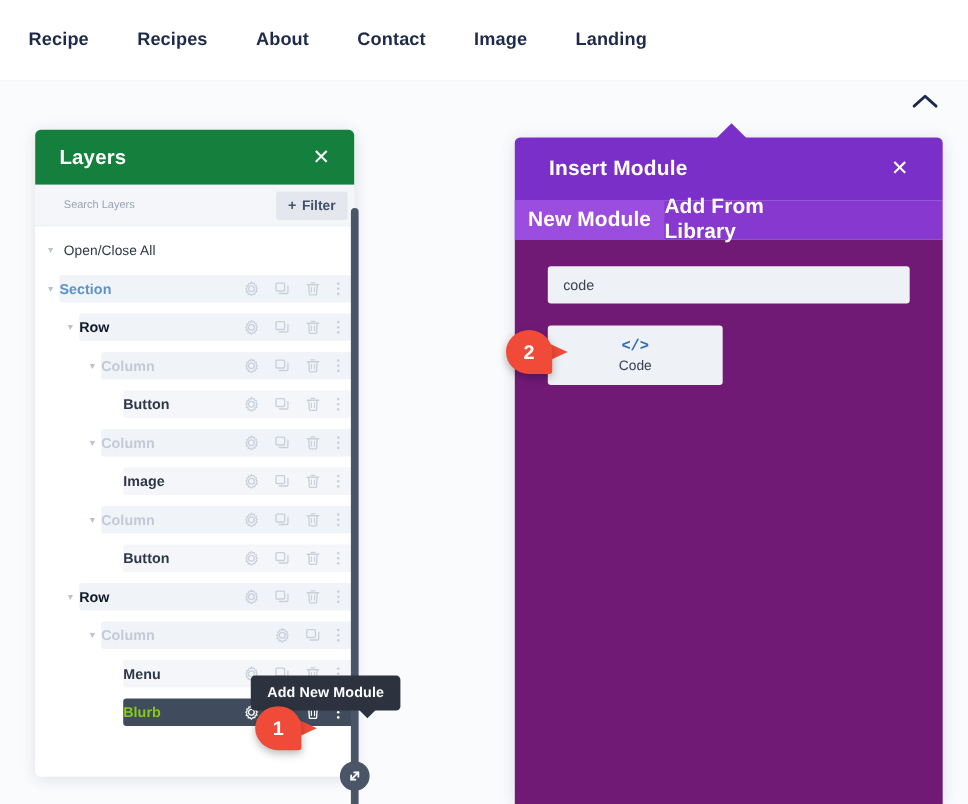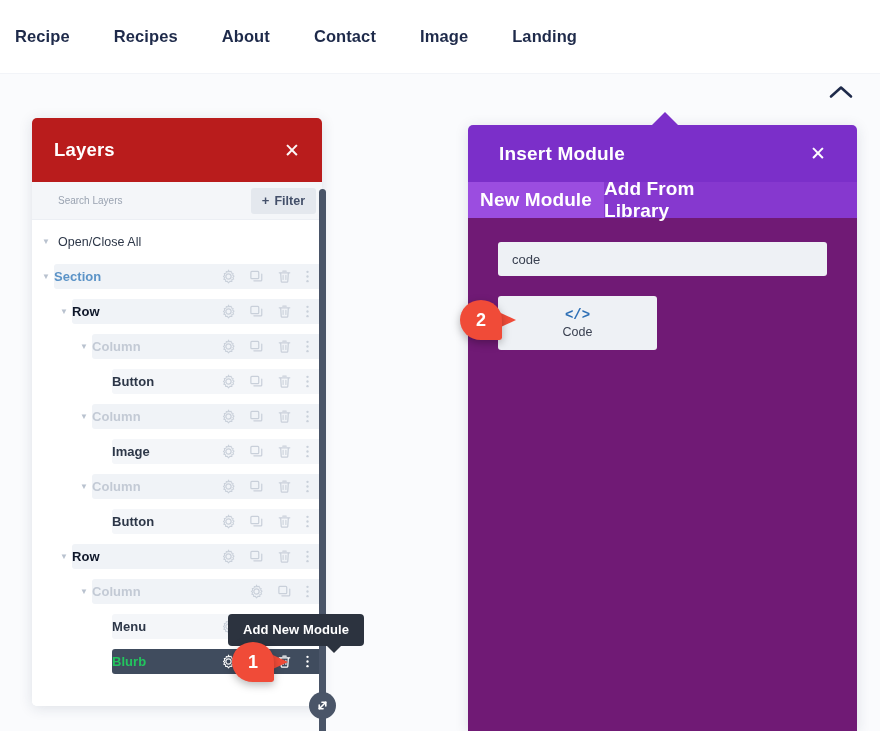--- a/index.html
+++ b/index.html
@@ -19,21 +19,21 @@
 
   
   .topnav {
     position: absolute;
     top: 0; left: 0;
     width: 880px;
     height: 74px;
     background: #ffffff;
     display: flex;
     align-items: center;
-    padding-left: 15px;
+    padding-left: 26px;
     border-bottom: 1px solid #f2f4f8;
   }
   .nav-item {
     font-size: 16.5px;
     font-weight: bold;
     color: #1e2a4a;
     margin-right: 44px;
     letter-spacing: .1px;
     white-space: nowrap;
     cursor: pointer;
@@ -61,22 +61,22 @@
     width: 290px;
     height: 588px;
     background: #ffffff;
     border-radius: 5px;
     box-shadow: 0 2px 14px rgba(30,45,80,.13);
     display: flex;
     flex-direction: column;
     overflow: visible;
   }
   .layers-header {
-    height: 64px;
-    background: #b91c1c;
+    height: 50px;
+    background: #15803d;
     border-radius: 5px 5px 0 0;
     display: flex;
     align-items: center;
     justify-content: space-between;
     padding: 0 22px 0 22px;
     flex: none;
   }
   .layers-title {
     color: #ffffff;
     font-size: 18.5px;
@@ -193,21 +193,21 @@
   .lv-row .tree-pill { background: #f0f3f7; }
   .lv-row .tree-label { color: #0f172a; }
 
   .lv-column .tree-pill { background: #f0f3f7; }
   .lv-column .tree-label { color: #c3cad5; }
 
   .lv-module .tree-pill { background: #f4f6f9; }
   .lv-module .tree-label { color: #2d3748; }
 
   .lv-module-active .tree-pill { background: #404c5e; }
-  .lv-module-active .tree-label { color: #22c55e; }
+  .lv-module-active .tree-label { color: #84cc16; }
 
   
   .ind-0 { margin-left: 8px; }
   .ind-1 { margin-left: 8px; }
   .ind-2 { margin-left: 26px; }
   .ind-3 { margin-left: 46px; }
   .ind-4 { margin-left: 66px; }
 
   .icon-gray   { color: #c9d0da; }
   .icon-white  { color: #ffffff; }

